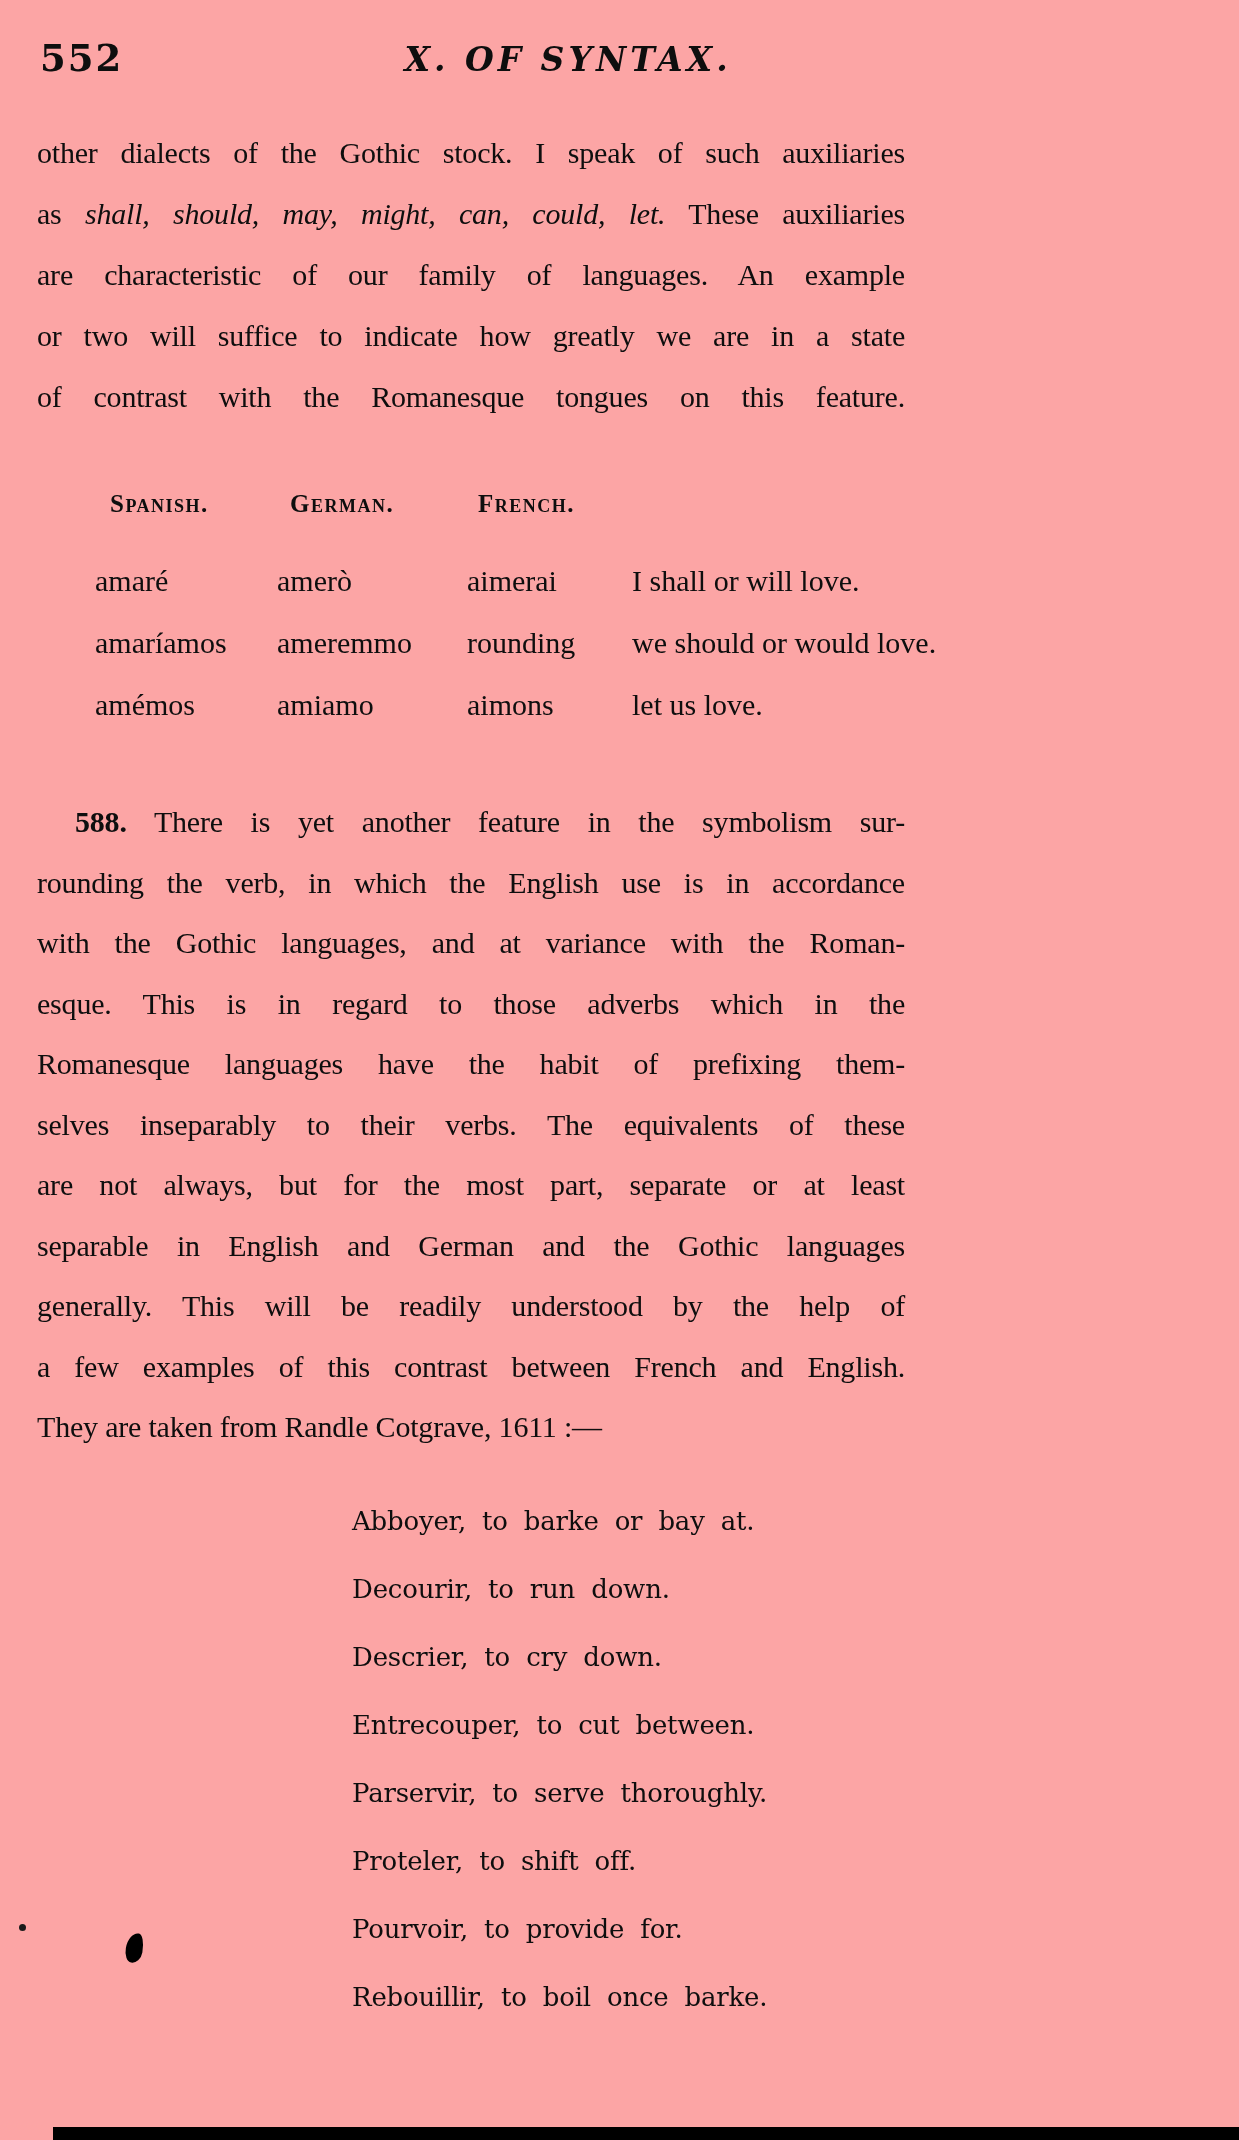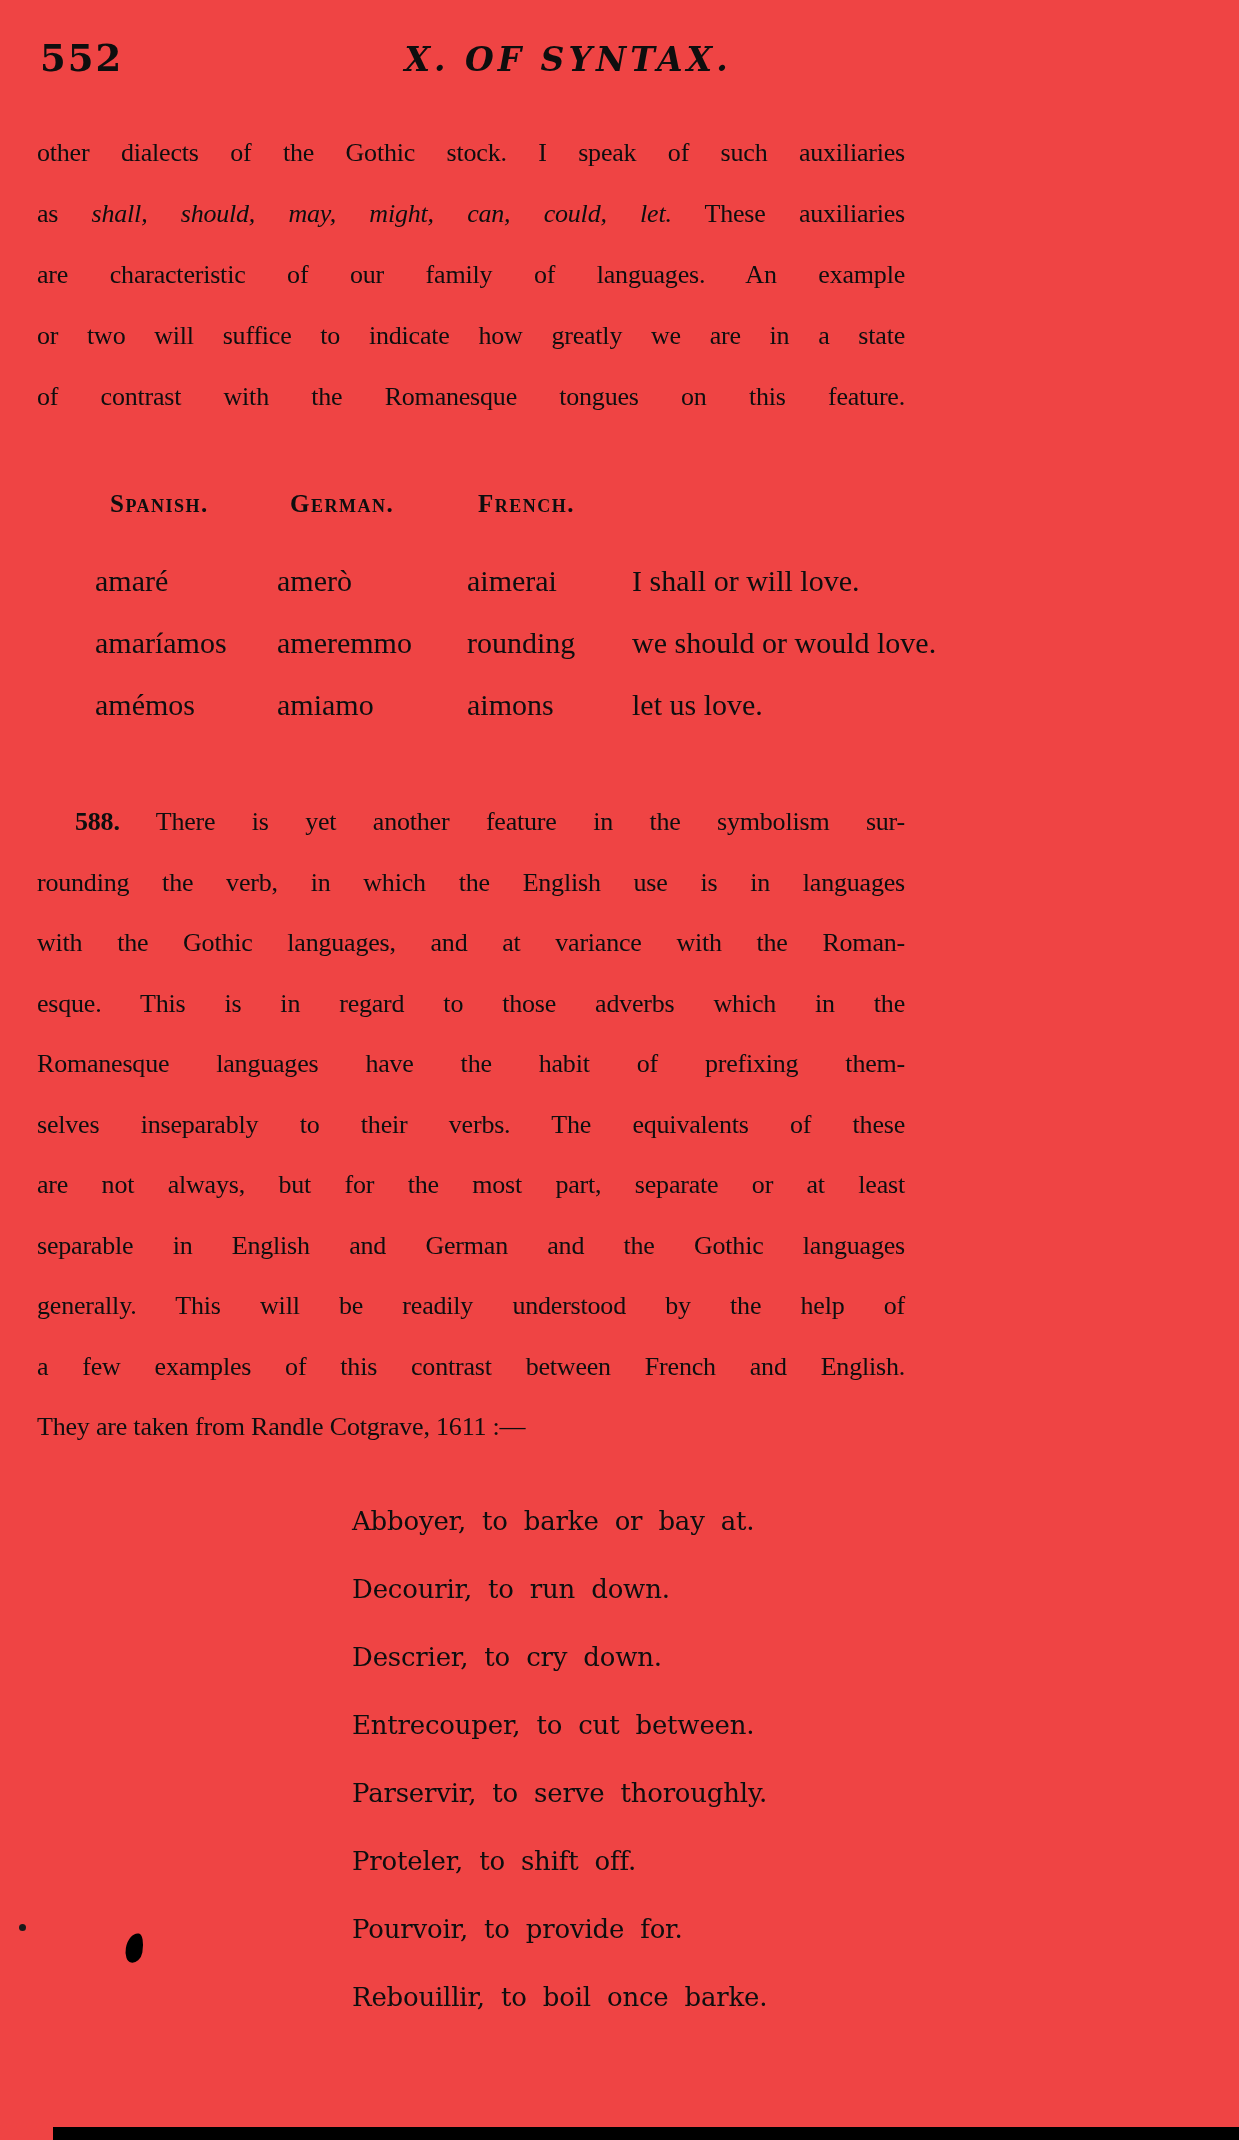--- a/index.html
+++ b/index.html
@@ -1,41 +1,41 @@
 <!DOCTYPE html>
 <html><head>
 <meta charset="utf-8">
 <style>
   html, body { margin: 0; padding: 0; background: #ffffff; }
   #page {
     position: relative;
     width: 1239px;
     height: 2140px;
-    background: #ef4444;
+    background: #fca5a5;
     color: #0e0e0e;
     font-family: "Liberation Serif", serif;
     overflow: hidden;
   }
   
   .page-number {
     position: absolute; left: 40px; top: 36px;
     font-family: "DejaVu Serif", serif;
     font-size: 37px; font-weight: bold; letter-spacing: 2px;
   }
   .running-title {
     position: absolute; left: 358px; top: 40px; width: 420px;
     font-family: "DejaVu Serif", serif;
     font-style: italic; font-weight: bold;
     font-size: 33px; letter-spacing: 4px; text-align: center;
     white-space: nowrap;
   }
   
   .textblock {
     position: absolute; left: 37px; width: 868px;
-    font-size: 26px; line-height: 61px; letter-spacing: -0.2px;
+    font-size: 30px; line-height: 61px; letter-spacing: -0.2px;
   }
   #para-588 { line-height: 60.5px; }
   .jline { text-align: justify; text-align-last: justify; white-space: nowrap0; }
   .jline { white-space: normal; }
   .plain { text-align: left; text-align-last: left; }
   .it { font-style: italic; }
   .bold { font-weight: bold; }
   .indent1 { padding-left: 38px; }
   
   #conjugation-table { position: absolute; left: 0; top: 490px; width: 960px; height: 240px; }
@@ -114,21 +114,21 @@
     <div class="tbl-row" id="row-2">
       <span class="c1">amémos</span>
       <span class="c2">amiamo</span>
       <span class="c3">aimons</span>
       <span class="c4">let us love.</span>
     </div>
   </div>
 
   <div class="textblock" id="para-588" style="top:792px;">
     <div class="jline indent1"><span class="bold">588.</span><span> There is yet another feature in the symbolism sur-</span></div>
-    <div class="jline">rounding the verb, in which the English use is in languages</div>
+    <div class="jline">rounding the verb, in which the English use is in accordance</div>
     <div class="jline">with the Gothic languages, and at variance with the Roman-</div>
     <div class="jline">esque.  This is in regard to those adverbs which in the</div>
     <div class="jline">Romanesque languages have the habit of prefixing them-</div>
     <div class="jline">selves inseparably to their verbs.  The equivalents of these</div>
     <div class="jline">are not always, but for the most part, separate or at least</div>
     <div class="jline">separable in English and German and the Gothic languages</div>
     <div class="jline">generally.  This will be readily understood by the help of</div>
     <div class="jline">a few examples of this contrast between French and English.</div>
     <div class="plain">They are taken from Randle Cotgrave, 1611 :—</div>
   </div>

